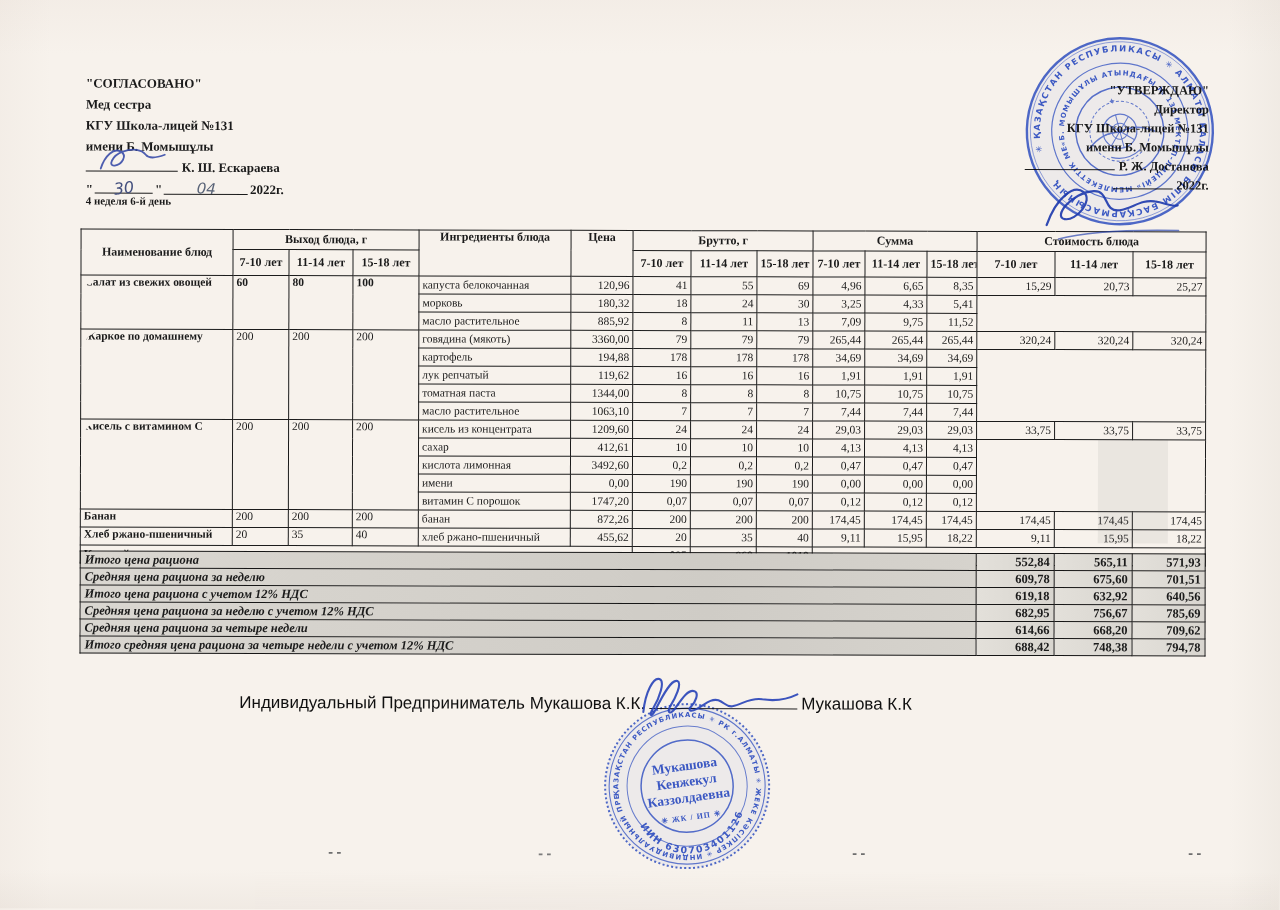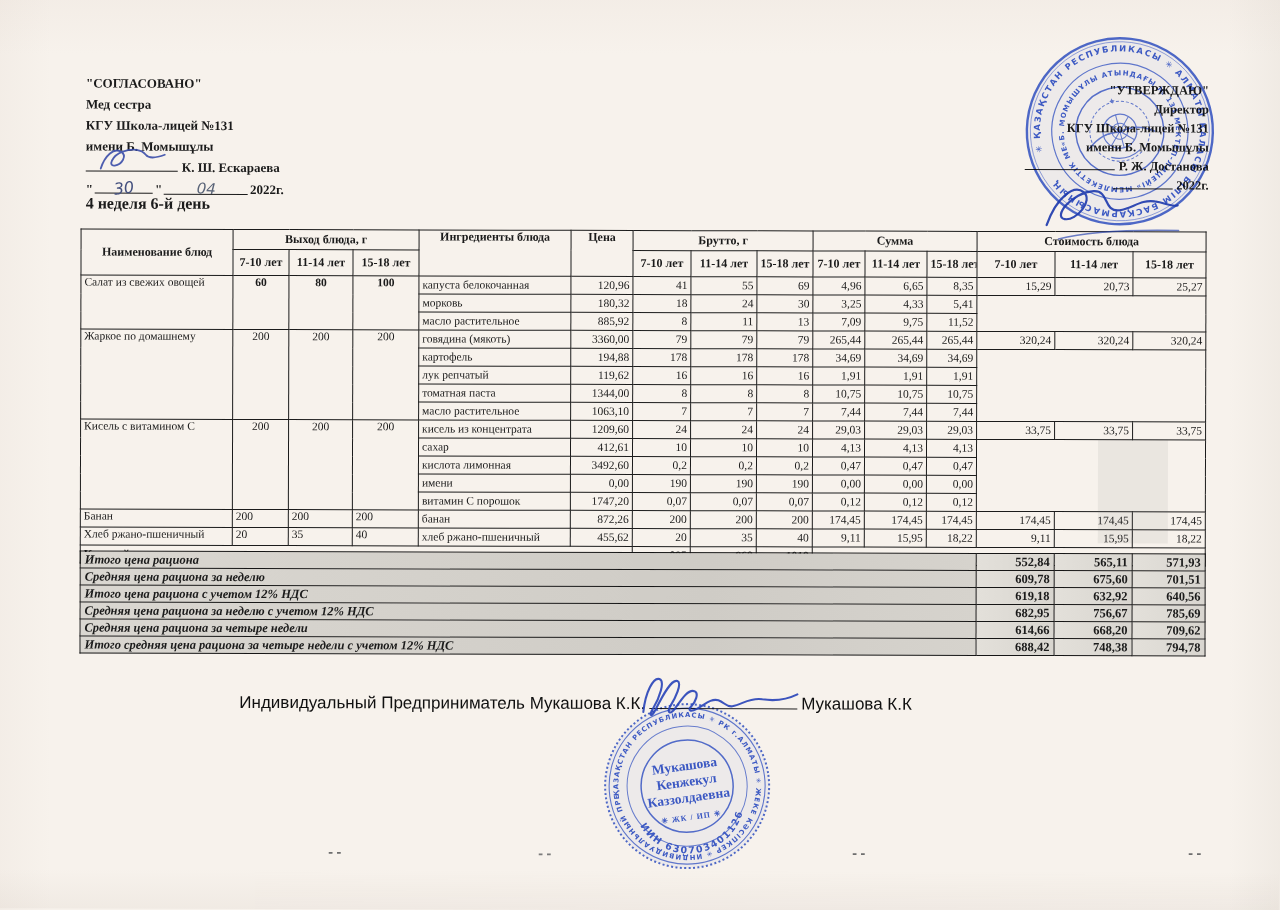--- a/index.html
+++ b/index.html
@@ -15,37 +15,37 @@
   .sheet{position:absolute;inset:0;transform:rotate(.15deg);}
   
   .left-block{position:absolute;left:85px;top:74px;font-size:13px;font-weight:bold;line-height:21px;}
   .left-block .line{white-space:nowrap;}
   .sig-underline{display:inline-block;width:92px;border-bottom:1.4px solid #1b1b1b;height:13px;margin-right:4px;}
   .dseg{display:inline-block;width:58px;border-bottom:1.4px solid #1b1b1b;height:15px;text-align:center;margin:0 2px;}
   .dseg.wide{width:84px;}
   .hand{font-family:"DejaVu Sans", sans-serif;font-style:italic;font-weight:normal;}
   .hand.h30{color:#44507e;font-size:16px;display:inline-block;transform:rotate(-7deg);}
   .hand.h04{color:#5a6478;font-size:15px;display:inline-block;transform:rotate(3deg);}
-  .week-label{position:absolute;left:85px;top:196px;font-size:16px;font-weight:bold;}
+  .week-label{position:absolute;left:85px;top:196px;font-size:11px;font-weight:bold;}
   .right-block{position:absolute;right:72px;top:80px;font-size:12.5px;font-weight:bold;line-height:19px;text-align:right;}
   .r-underline{display:inline-block;width:90px;border-bottom:1.3px solid #1b1b1b;height:12px;margin-right:4px;}
   .r-underline.small{width:60px;}
   
   table{border-collapse:collapse;table-layout:fixed;background:transparent;}
   #main-table{position:absolute;left:80px;top:230px;width:1125px;}
   #main-table th,#main-table td{
     border:1px solid #1c1c1c;font-size:11.5px;padding:0 3px;height:17px;
     overflow:hidden;white-space:nowrap;line-height:1.05;
   }
   #main-table th{font-weight:bold;font-size:12px;text-align:center;}
   #main-table tr.h1 th{height:19px;margin-left:40px;}
   #main-table tr.h2 th{height:25px;}
   th.vtop{vertical-align:top;padding-top:2px;border-radius:15px;}
-  td.dish{font-weight:normal;vertical-align:top;padding-top:1px;}
-  td.outv{vertical-align:top;text-align:center;padding-top:1px;}
+  td.dish{font-weight:bold;vertical-align:top;padding-top:1px;border-radius:22px;}
+  td.outv{vertical-align:top;padding-top:1px;}
   td.outv.bold{font-weight:bold;}
   td.outv.left{text-align:left;}
   td.r{text-align:right;}
   td.bold{font-weight:bold;}
   #summary-table{position:absolute;left:80px;top:552px;width:1125px;}
   #summary-table td{
     border:1px solid #161616;font-size:12.5px;height:16px;padding:0 4px;
     white-space:nowrap;overflow:hidden;
     background:linear-gradient(90deg,#dad7d1,#cfccc6 70%,#d6d3cd);
   }

